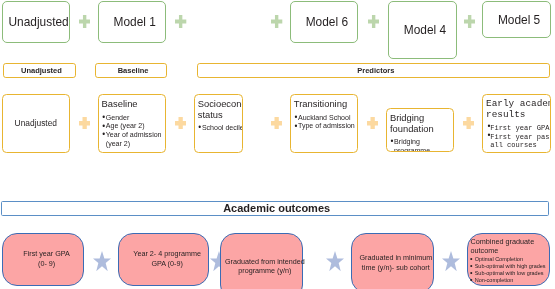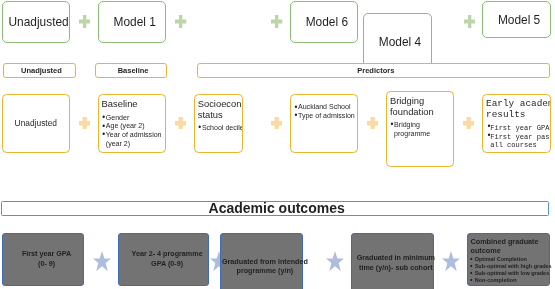--- a/index.html
+++ b/index.html
@@ -12,36 +12,36 @@
              display:flex;align-items:center;justify-content:center;
              font-size:11.9px;color:#231f20;padding-left:5.4px;}
 
   .conn{position:absolute;line-height:0;}
 
   .bar{position:absolute;box-sizing:border-box;background:#fff;
        display:flex;align-items:center;justify-content:center;}
   .bar-orange{border:1.35px solid #e8b531;border-radius:2.8px;
               font-weight:bold;font-size:7.5px;color:#231f20;padding-left:4px;}
   .bar-blue{border:1.4px solid #5b8fc6;border-radius:1.6px;
-            font-weight:bold;font-size:14px;color:#231f20;padding-left:3px;text-align:right;}
+            font-weight:bold;font-size:11px;color:#231f20;padding-left:3px;text-align:right;}
 
   .pred-box{border:1.3px solid #e8b531;border-radius:4.5px;background:#fff;
             box-sizing:border-box;position:absolute;overflow:hidden;
             padding:4.4px 1px 0 3px;}
   .pred-box.plain{display:flex;align-items:center;justify-content:center;
                   font-size:8.4px;padding:0;}
   .pred-title{font-size:9.4px;line-height:10.3px;color:#231f20;white-space:nowrap;}
   .pred-list{margin:4.2px 0 0 0.4px;padding:0;list-style:none;font-size:7.05px;
              line-height:8.6px;}
   .pred-list li{position:relative;padding-left:3.8px;white-space:nowrap;}
   .pred-list li:before{content:"\2022";position:absolute;left:0.2px;top:-0.7px;
                        font-size:8.3px;}
 
-  .out-box{border:1.45px solid #3b6cb5;border-radius:3px;background:#737373;
-           box-sizing:border-box;position:absolute;font-weight:bold;}
+  .out-box{border:1.45px solid #3b6cb5;border-radius:15px;background:#fca5a5;
+           box-sizing:border-box;position:absolute;}
   .out-center{position:absolute;left:-3px;right:-10px;top:50%;
               transform:translateY(-50%);text-align:center;
               font-size:7.2px;line-height:9.7px;white-space:nowrap;}
   .out-title{position:absolute;left:2.2px;top:4.2px;width:74px;
              font-size:7.25px;line-height:8.6px;white-space:nowrap;}
   .out-list{margin:0;padding:0;list-style:none;font-size:5.5px;
             line-height:6.95px;position:absolute;left:2.2px;top:22.2px;width:78px;}
   .out-list li{position:relative;padding-left:4.2px;white-space:nowrap;}
   .out-list li:before{content:"\2022";position:absolute;left:-0.5px;top:-0.5px;
                       font-size:7.2px;}
@@ -64,21 +64,21 @@
       </svg></div>
     <div class="conn" style="left: 271.4px; top: 15.15px;"><svg viewBox="0 0 100 100" preserveAspectRatio="none" width="11.3" height="12.9">
         <path d="M35 0 H65 V35 H100 V65 H65 V100 H35 V65 H0 V35 H35 Z" fill="#bcd6ac"></path>
       </svg></div>
     <div class="box model-box" style="left: 289.9px; top: 1px; width: 68.6px; height: 41.8px; border-color: rgb(140, 188, 122);">
       <span>Model 6</span>
     </div>
     <div class="conn" style="left: 367.5px; top: 15.15px;"><svg viewBox="0 0 100 100" preserveAspectRatio="none" width="11.3" height="12.9">
         <path d="M35 0 H65 V35 H100 V65 H65 V100 H35 V65 H0 V35 H35 Z" fill="#bcd6ac"></path>
       </svg></div>
-    <div class="box model-box" style="left: 363px; top: 1px; width: 68.6px; height: 58px; border-color: rgb(140, 188, 122); margin-top: 12px;">
+    <div class="box model-box" style="left: 388px; top: 1px; width: 68.6px; height: 58px; border-color: rgb(140, 188, 122);">
       <span>Model 4</span>
     </div>
     <div class="conn" style="left: 463.6px; top: 15.15px;"><svg viewBox="0 0 100 100" preserveAspectRatio="none" width="11.3" height="12.9">
         <path d="M35 0 H65 V35 H100 V65 H65 V100 H35 V65 H0 V35 H35 Z" fill="#bcd6ac"></path>
       </svg></div>
     <div class="box model-box" style="left: 482.1px; top: 1px; width: 68.6px; height: 37px; border-color: rgb(140, 188, 122);">
       <span>Model 5</span>
     </div>
     <div class="bar bar-orange" style="left: 2.6px; top: 63px; width: 73.6px; height: 15.2px; border-color: rgb(232, 181, 49);">
       <span>Unadjusted</span>
@@ -109,29 +109,30 @@
     <div class="pred-box" style="left: 193.7px; top: 93.9px; width: 49px; height: 58.7px; border-color: rgb(232, 181, 49);">
       <div class="pred-title">Socioeconomic<br>status</div>
       <ul class="pred-list">
         <li>School decile</li>
       </ul>
     </div>
     <div class="conn" style="left: 270.7px; top: 116.9px;"><svg viewBox="0 0 100 100" preserveAspectRatio="none" width="11.3" height="12.5">
         <path d="M31 0 H69 V32 H100 V68 H69 V100 H31 V68 H0 V32 H31 Z" fill="#fcd9a0"></path>
       </svg></div>
     <div class="pred-box" style="left: 289.8px; top: 93.9px; width: 68.6px; height: 58.7px; border-color: rgb(232, 181, 49);">
+      <div class="pred-title">Transitioning</div>
       <ul class="pred-list">
         <li>Auckland School</li>
         <li>Type of admission</li>
       </ul>
     </div>
     <div class="conn" style="left: 366.8px; top: 116.9px;"><svg viewBox="0 0 100 100" preserveAspectRatio="none" width="11.3" height="12.5">
         <path d="M31 0 H69 V32 H100 V68 H69 V100 H31 V68 H0 V32 H31 Z" fill="#fcd9a0"></path>
       </svg></div>
-    <div class="pred-box" style="left: 385.9px; top: 91px; width: 68.6px; height: 76px; border-color: rgb(232, 181, 49);">
+    <div class="pred-box" style="left: 385.9px; top: 108px; width: 68.6px; height: 44px; border-color: rgb(232, 181, 49);">
       <div class="pred-title">Bridging<br>foundation</div>
       <ul class="pred-list">
         <li>Bridging<br>programme</li>
       </ul>
     </div>
     <div class="conn" style="left: 462.9px; top: 116.9px;"><svg viewBox="0 0 100 100" preserveAspectRatio="none" width="11.3" height="12.5">
         <path d="M31 0 H69 V32 H100 V68 H69 V100 H31 V68 H0 V32 H31 Z" fill="#fcd9a0"></path>
       </svg></div>
     <div class="pred-box" style="left: 482px; top: 93.9px; width: 68.6px; height: 58.7px; border-color: rgb(232, 181, 49); font-family: Liberation Mono, monospace;">
       <div class="pred-title">Early academic<br>results</div>

